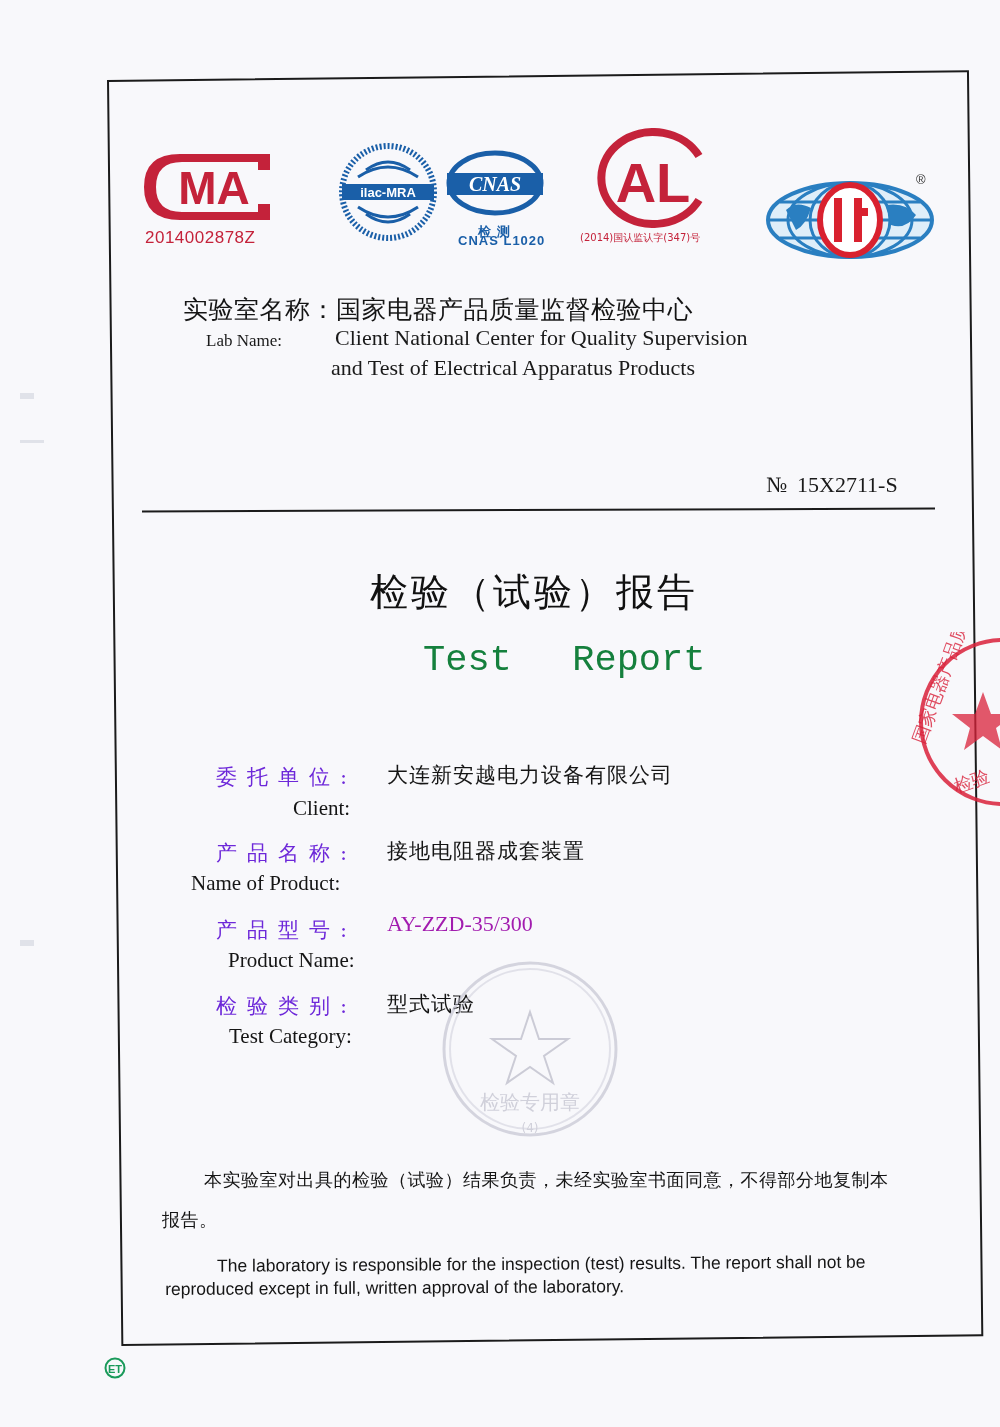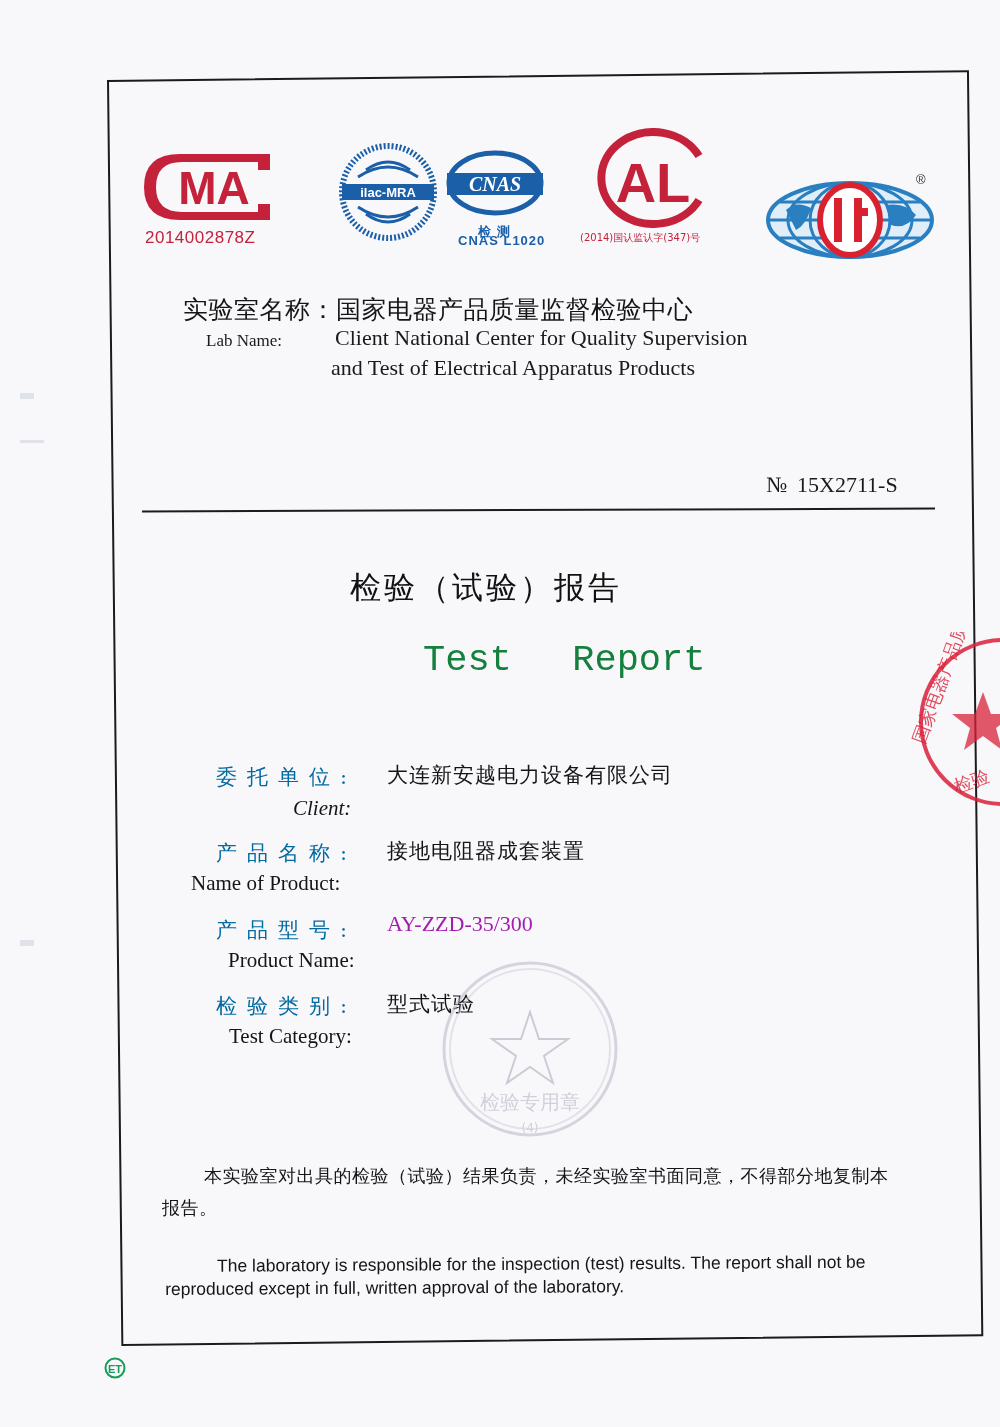--- a/index.html
+++ b/index.html
@@ -33,30 +33,30 @@
   
   .lab-cn { left:183px; top:293px; font-family:"DejaVu Sans", sans-serif; font-size:25px; color:#151515; letter-spacing:0.5px; }
   .lab-en-label { left:206px; top:331px; font-size:17px; }
   .lab-en-1 { left:335px; top:325px; font-size:22px; }
   .lab-en-2 { left:331px; top:355px; font-size:22px; }
 
   .report-no { left:766px; top:472px; font-size:22px; }
   .report-no .no-sym { margin-right:10px; }
   .divider { left:142px; top:509px; width:793px; height:2px; background:#1b1b1b; transform:rotate(-0.2deg); }
 
-  .title-cn { left:350px; top:567px; font-family:"DejaVu Sans", sans-serif; font-size:31px; letter-spacing:3px; color:#111; }
+  .title-cn { left:370px; top:567px; font-family:"DejaVu Sans", sans-serif; font-size:38px; letter-spacing:3px; color:#111; }
   .title-en { left:423px; top:627px; font-family:"Liberation Mono", monospace; font-size:37px; color:#15803d; word-spacing:8px;margin-top:12px; }
 
   
-  .f-cn-label { font-family:"DejaVu Serif", serif; font-size:21px; letter-spacing:10px; color:#0369a1; }
+  .f-cn-label { font-family:"DejaVu Serif", serif; font-size:21px; letter-spacing:10px; color:#6d28d9; }
   .f-value-cn { font-family:"DejaVu Serif", serif; font-size:21px; letter-spacing:1px; color:#151515; }
   .f-value-en { font-size:22px; color:#a21caf; }
   .f-en-label { font-size:21px; color:#151515; }
 
-  .notice-cn { left:162px; top:1160px; width:740px; font-family:"DejaVu Serif", serif; font-size:18px; line-height:32px; text-indent:42px; color:#151515; letter-spacing:0.5px; }
+  .notice-cn { left:162px; top:1160px; width:740px; font-family:"DejaVu Serif", serif; font-size:18px; line-height:40px; text-indent:42px; color:#151515; letter-spacing:0.5px; }
   .notice-en { left:165px; top:1255px; width:770px; font-family:"Liberation Sans", sans-serif; font-size:17.5px; line-height:23px; text-indent:52px; color:#151515; transform:rotate(-0.35deg); transform-origin:0 0; }
 
   .et-mark { left:104px; top:1357px; width:22px; height:22px; }
 
   .red-seal { left:898px; top:632px; width:190px; height:180px; }
   .emboss-seal { left:440px; top:957px; width:180px; height:185px; opacity:0.55; }
 
   .scan-mark { left:20px; width:30px; height:20px; }
 </style>
 </head>
@@ -117,21 +117,21 @@
 <div class="abs report-no">
   <span class="no-sym">№</span><span>15X2711-S</span>
 </div>
 <div class="abs divider"></div>
 
 <div class="abs title-cn">检验（试验）报告</div>
 <div class="abs title-en" style="white-space:pre;">Test  Report</div>
 
 <div class="abs f-cn-label" style="left:216px; top:763px;">委托单位:</div>
 <div class="abs f-value-cn" style="left:387px; top:761px;text-align:center;">大连新安越电力设备有限公司</div>
-<div class="abs f-en-label" style="left:293px; top:796px;font-style:italic;">Client:</div>
+<div class="abs f-en-label" style="left:293px; top:796px;">Client:</div>
 
 <div class="abs f-cn-label" style="left:216px; top:839px;">产品名称:</div>
 <div class="abs f-value-cn" style="left:387px; top:837px;">接地电阻器成套装置</div>
 <div class="abs f-en-label" style="left:191px; top:871px;">Name of Product:</div>
 
 <div class="abs f-cn-label" style="left:216px; top:916px;">产品型号:</div>
 <div class="abs f-value-en" style="left:387px; top:911px;">AY-ZZD-35/300</div>
 <div class="abs f-en-label" style="left:228px; top:948px;">Product Name:</div>
 
 <div class="abs f-cn-label" style="left:216px; top:992px;">检验类别:</div>

